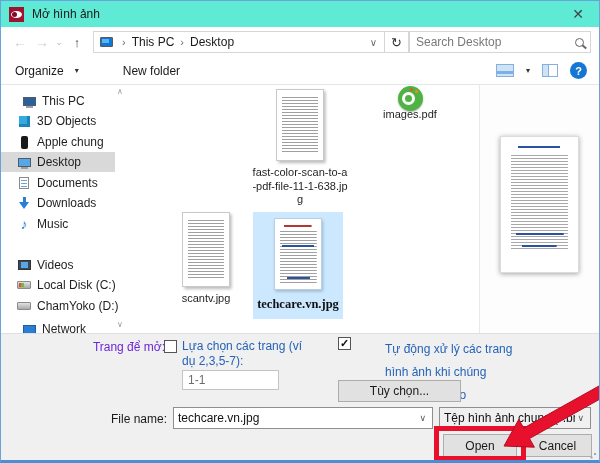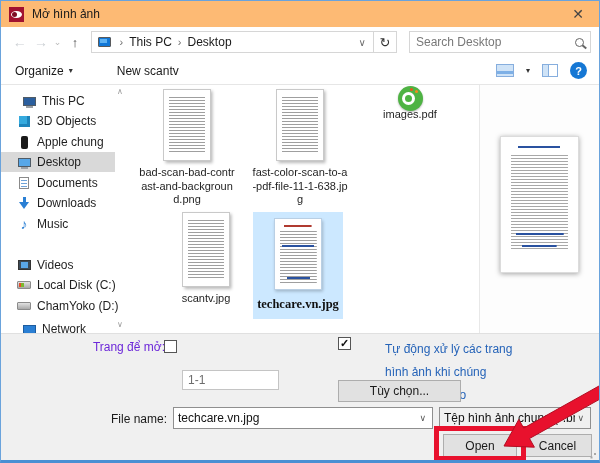--- a/index.html
+++ b/index.html
@@ -7,21 +7,21 @@
   body { font-family:"Liberation Sans", sans-serif; color:#1f1f1f; }
 
   .dialog {
     position:relative; width:600px; height:463px; background:#fff;
     border:1px solid #6aa3dc; border-bottom:3px solid #4a8fd3;
     overflow:hidden; font-size:12px;
   }
 
   
   .titlebar { position:absolute; left:0; top:0; width:100%; height:26px;
-    display:flex; align-items:center; padding-left:8px; background:#fdba74; }
+    display:flex; align-items:center; padding-left:8px; background:#5eead4; }
   .app-icon { width:15px; height:15px; background:#a11230; position:relative; flex:0 0 auto; }
   .app-icon::before { content:''; position:absolute; left:2px; top:4px; width:11px; height:7px;
     background:#fff; border-radius:50%; }
   .app-icon::after { content:''; position:absolute; left:3px; top:5px; width:5px; height:5px;
     background:#7d0d24; border-radius:50%; }
   .title-text { margin-left:8px; font-size:12px; color:#1a1a1a; }
   .close-btn { margin-left:auto; width:42px; height:26px; display:flex; align-items:center;
     justify-content:center; font-size:14px; color:#444; cursor:default; }
 
   
@@ -34,35 +34,35 @@
     border:1px solid #d6d6d6; background:#fff; padding:0 4px; }
   .crumb-pc-icon { width:13px; height:10px; background:#1177d7; border:1px solid #58595b;
     border-radius:1px; margin:0 3px 0 2px; position:relative; }
   .crumb-pc-icon::after { content:''; position:absolute; left:1px; top:1px; right:3px; bottom:3px; background:#5fb2f2; }
   .crumb-sep { color:#6d6d6d; font-size:11px; padding:0 6px; }
   .crumb { color:#1a1a1a; }
   .bc-spacer { flex:1; }
   .bc-chevron { color:#6d6d6d; font-size:10px; padding-right:3px; }
   .refresh-btn { width:24px; height:22px; border:1px solid #d6d6d6; border-left:none;
     display:flex; align-items:center; justify-content:center; font-size:13px; color:#333; }
-  .search-box { margin-left:12px; flex:1; height:22px; border:1px solid #d6d6d6;
+  .search-box { flex:1; height:22px; border:1px solid #d6d6d6;
     display:flex; align-items:center; padding:0 6px; }
   .search-box input { border:none; outline:none; flex:1; font-size:12px;
     font-family:"Liberation Sans", sans-serif; color:#333; min-width:0; }
   .search-box input::placeholder { color:#787878; }
   .mag-icon { width:9px; height:9px; border:1.5px solid #666; border-radius:50%;
     position:relative; flex:0 0 auto; margin-left:4px; }
   .mag-icon::after { content:''; position:absolute; width:5px; height:1.5px; background:#666;
     right:-4px; bottom:-2px; transform:rotate(40deg); }
 
   
   .toolbar { position:absolute; left:0; top:56px; width:100%; height:28px;
     display:flex; align-items:center; padding-left:14px; background:#fff;
     border-bottom:1px solid #e6e6e6; }
-  .tb-organize { display:flex; align-items:center; gap:5px; color:#1a1a1a; }
+  .tb-organize { display:flex; align-items:center; gap:11px; color:#1a1a1a; }
   .tb-dd { font-size:8px; color:#333; }
   .tb-newfolder { margin-left:44px; color:#1a1a1a; }
   .tb-right { margin-left:auto; display:flex; align-items:center; gap:12px; padding-right:12px; }
   .views-icon { width:18px; height:13px; border:1px solid #86aede;
     background:linear-gradient(180deg,#cfe3f7 0 6px,#7eb0e6 6px 9px,#cfe3f7 9px); }
   .pane-icon { width:16px; height:13px; border:1px solid #86aede; background:#fff; position:relative; }
   .pane-icon::after { content:''; position:absolute; left:0; top:0; bottom:0; width:5px; background:#cfe3f7; border-right:1px solid #86aede; }
   .help-icon { width:17px; height:17px; border-radius:50%; background:#1577d4; color:#fff;
     font-size:11px; font-weight:bold; display:flex; align-items:center; justify-content:center; }
 
@@ -223,21 +223,21 @@
       <input type="text" placeholder="Search Desktop" style="">
       <span class="mag-icon"></span>
     </div>
   </div>
 
   <div class="toolbar">
     <div class="tb-organize">
       <span>Organize</span>
       <span class="tb-dd">▾</span>
     </div>
-    <span class="tb-newfolder">New scantv</span>
+    <span class="tb-newfolder">New folder</span>
     <div class="tb-right">
       <span class="views-icon"></span>
       <span class="tb-dd">▾</span>
       <span class="pane-icon"></span>
       <span class="help-icon">?</span>
     </div>
   </div>
 
   <div class="main">
 
@@ -306,24 +306,20 @@
           </span>
         <span>ChamYoko (D:)</span>
       </div>
       <div class="side-scroll">
         <span class="scroll-arrow up">∧</span>
         <span class="scroll-arrow down">∨</span>
       </div>
     </div>
 
     <div class="filelist">
-      <div class="file-item" style="left:10px; top:4px">
-        <span class="doc-thumb"></span>
-        <span class="file-label">bad-scan-bad-contrast-and-background.png</span>
-      </div>
       <div class="file-item" style="left:123px; top:4px">
         <span class="doc-thumb"></span>
         <span class="file-label">fast-color-scan-to-a-pdf-file-11-1-638.jpg</span>
       </div>
       <div class="file-item" style="left:233px; top:4px">
         <span class="pdf-wrap">
           <span class="doc-thumb tilted"></span>
           <span class="pdf-logo"></span>
         </span>
         <span class="file-label">images.pdf</span>
@@ -339,20 +335,21 @@
     </div>
 
     <div class="preview">
       <div class="preview-page"></div>
     </div>
   </div>
 
   <div class="bottom">
     <span class="lbl-pages">Trang để mở:</span>
     <span class="checkbox cb1"></span>
+    <span class="lbl-select-pages link-blue">Lựa chọn các trang (ví dụ 2,3,5-7):</span>
     <input class="page-range" value="1-1" style="">
 
     <span class="checkbox cb2">✓</span>
     <span class="lbl-auto link-blue">Tự động xử lý các trang hình ảnh khi chúng được thêm vào</span>
     <div class="btn btn-options">Tùy chọn...</div>
 
     <span class="lbl-filename">File name:</span>
     <div class="filename-combo">
       <input type="text" value="techcare.vn.jpg" style="">
       <span class="combo-chevron">∨</span>

